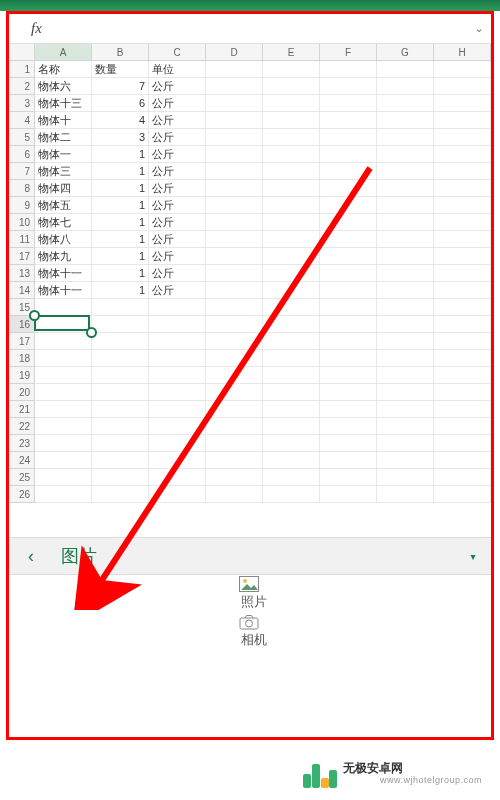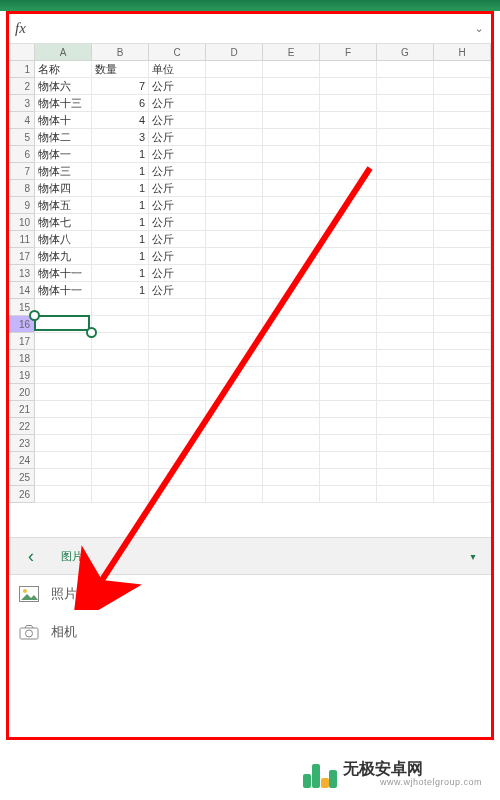--- a/index.html
+++ b/index.html
@@ -34,21 +34,21 @@
       display: flex;
       align-items: center;
       border-bottom: 1px solid #e0e0e0;
       background: #fff;
     }
     .fx-label {
       font-style: italic;
       font-family: "Times New Roman", serif;
       font-size: 15px;
       color: #444;
-      padding-left: 6px;
+      padding-left: 22px;
       width: 30px;
     }
     .formula-input {
       flex: 1;
       height: 100%;
     }
     .formula-expand {
       width: 24px;
       text-align: center;
       color: #777;
@@ -74,21 +74,21 @@
       border-right: 1px solid #d4d4d4;
       border-bottom: 1px solid #d4d4d4;
       text-align: center;
       height: 17px;
       line-height: 17px;
       color: #666;
       font-size: 10px;
     }
     .col-h.selcol { background: #d8e8dc; }
     .row-h { text-align: right; padding-right: 4px; }
-    .row-h.selrow { background: #c4b5fd; }
+    .row-h.selrow { background: #e5e5e5; }
     .cell {
       border-right: 1px solid #e8e8e8;
       border-bottom: 1px solid #e8e8e8;
       height: 17px;
       line-height: 17px;
       padding: 0 3px;
       white-space: nowrap;
       overflow: hidden;
       position: relative;
     }
@@ -129,21 +129,21 @@
       width: 44px;
       text-align: center;
       color: #1a7a4a;
       font-size: 18px;
     }
     .panel-title {
       flex: 1;
       text-align: left;
       padding-left: 8px;
       color: #1a7a4a;
-      font-size: 11px;
+      font-size: 18px;
     }
     .panel-drop {
       width: 36px;
       font-size: 10px;
       color: #1a7a4a;
       text-align: center;
     }
     .options {
       position: absolute;
       bottom: 60px;
@@ -152,20 +152,21 @@
       top: 575px;
       background: #fff;
     }
     .opt {
       display: flex;
       align-items: center;
       height: 38px;
       padding-left: 8px;
       font-size: 13px;
       color: #555;
+      flex-direction: column;
     }
     .opt-icon {
       width: 24px;
       height: 18px;
       margin-right: 10px;
       display: inline-flex;
       align-items: center;
       justify-content: center;
     }
     .arrow-svg {
@@ -188,21 +189,21 @@
       position: relative;
       margin-right: 6px;
     }
     .wm-logo span {
       position: absolute;
       bottom: 0;
       width: 8px;
       border-radius: 2px;
     }
     .wm-text { line-height: 1.1; }
-    .wm-main { font-size: 16px; font-weight: bold; color: #333; }
+    .wm-main { font-size: 12px; font-weight: bold; color: #333; }
     .wm-sub { font-size: 9px; color: #999; letter-spacing: 0.5px; margin-left: 37px; }
   </style>
 </head>
 <body>
 
 <div class="top-bar"></div>
 
 <div class="formula-bar">
   <div class="fx-label">fx</div>
   <div class="formula-input"></div>

